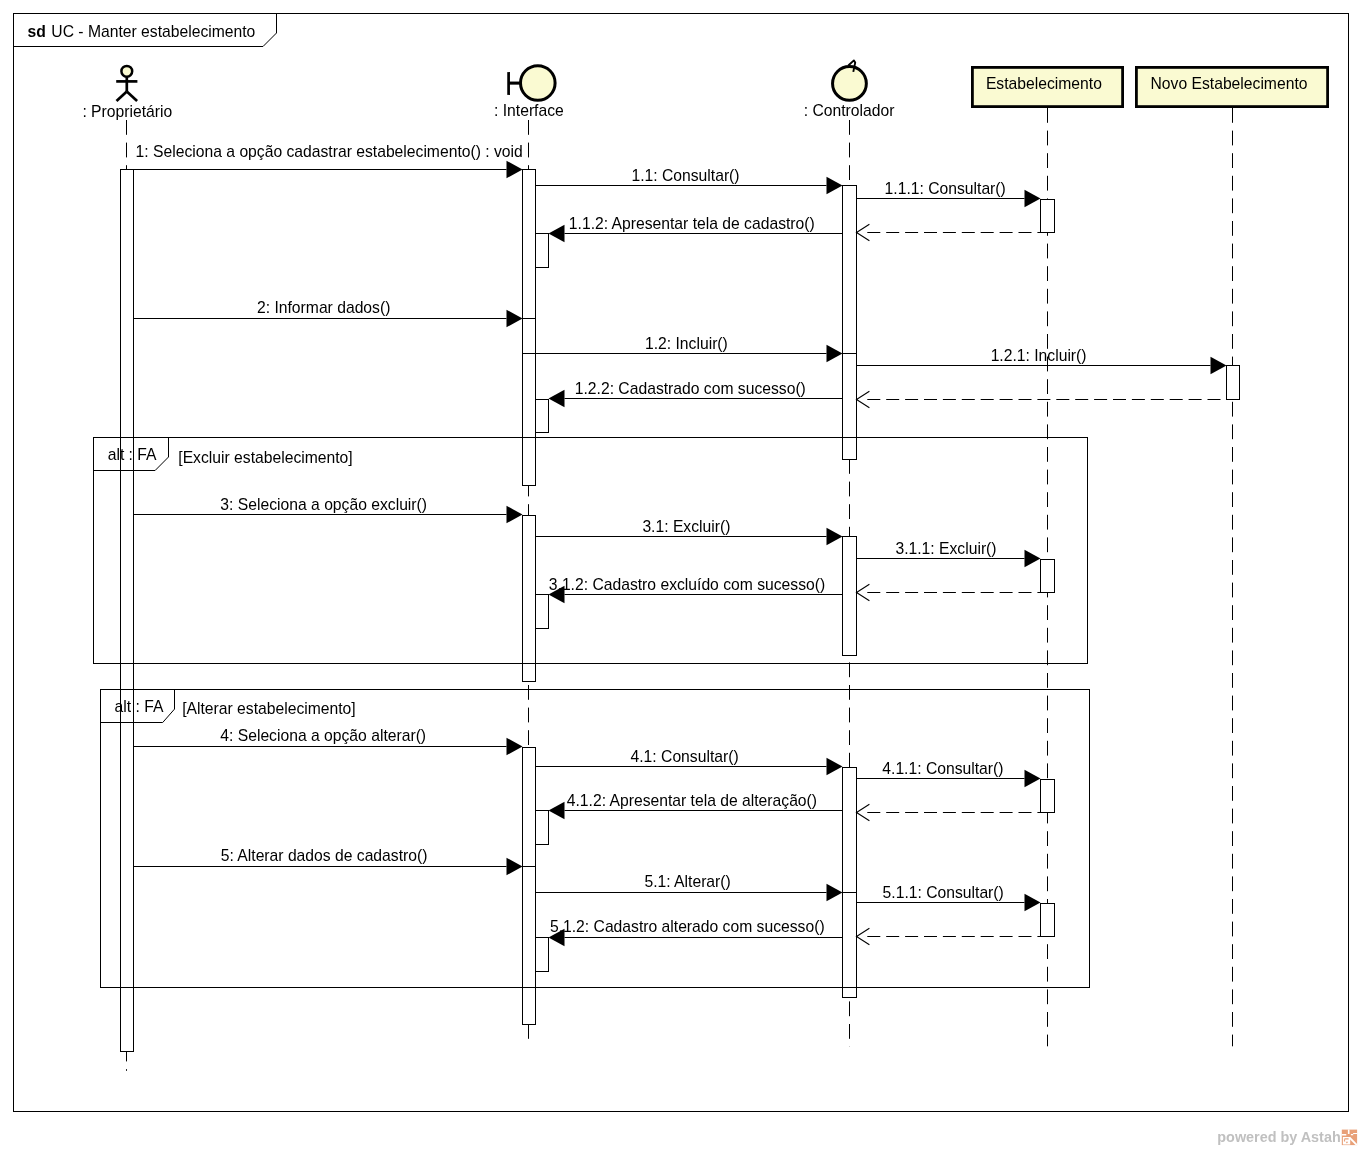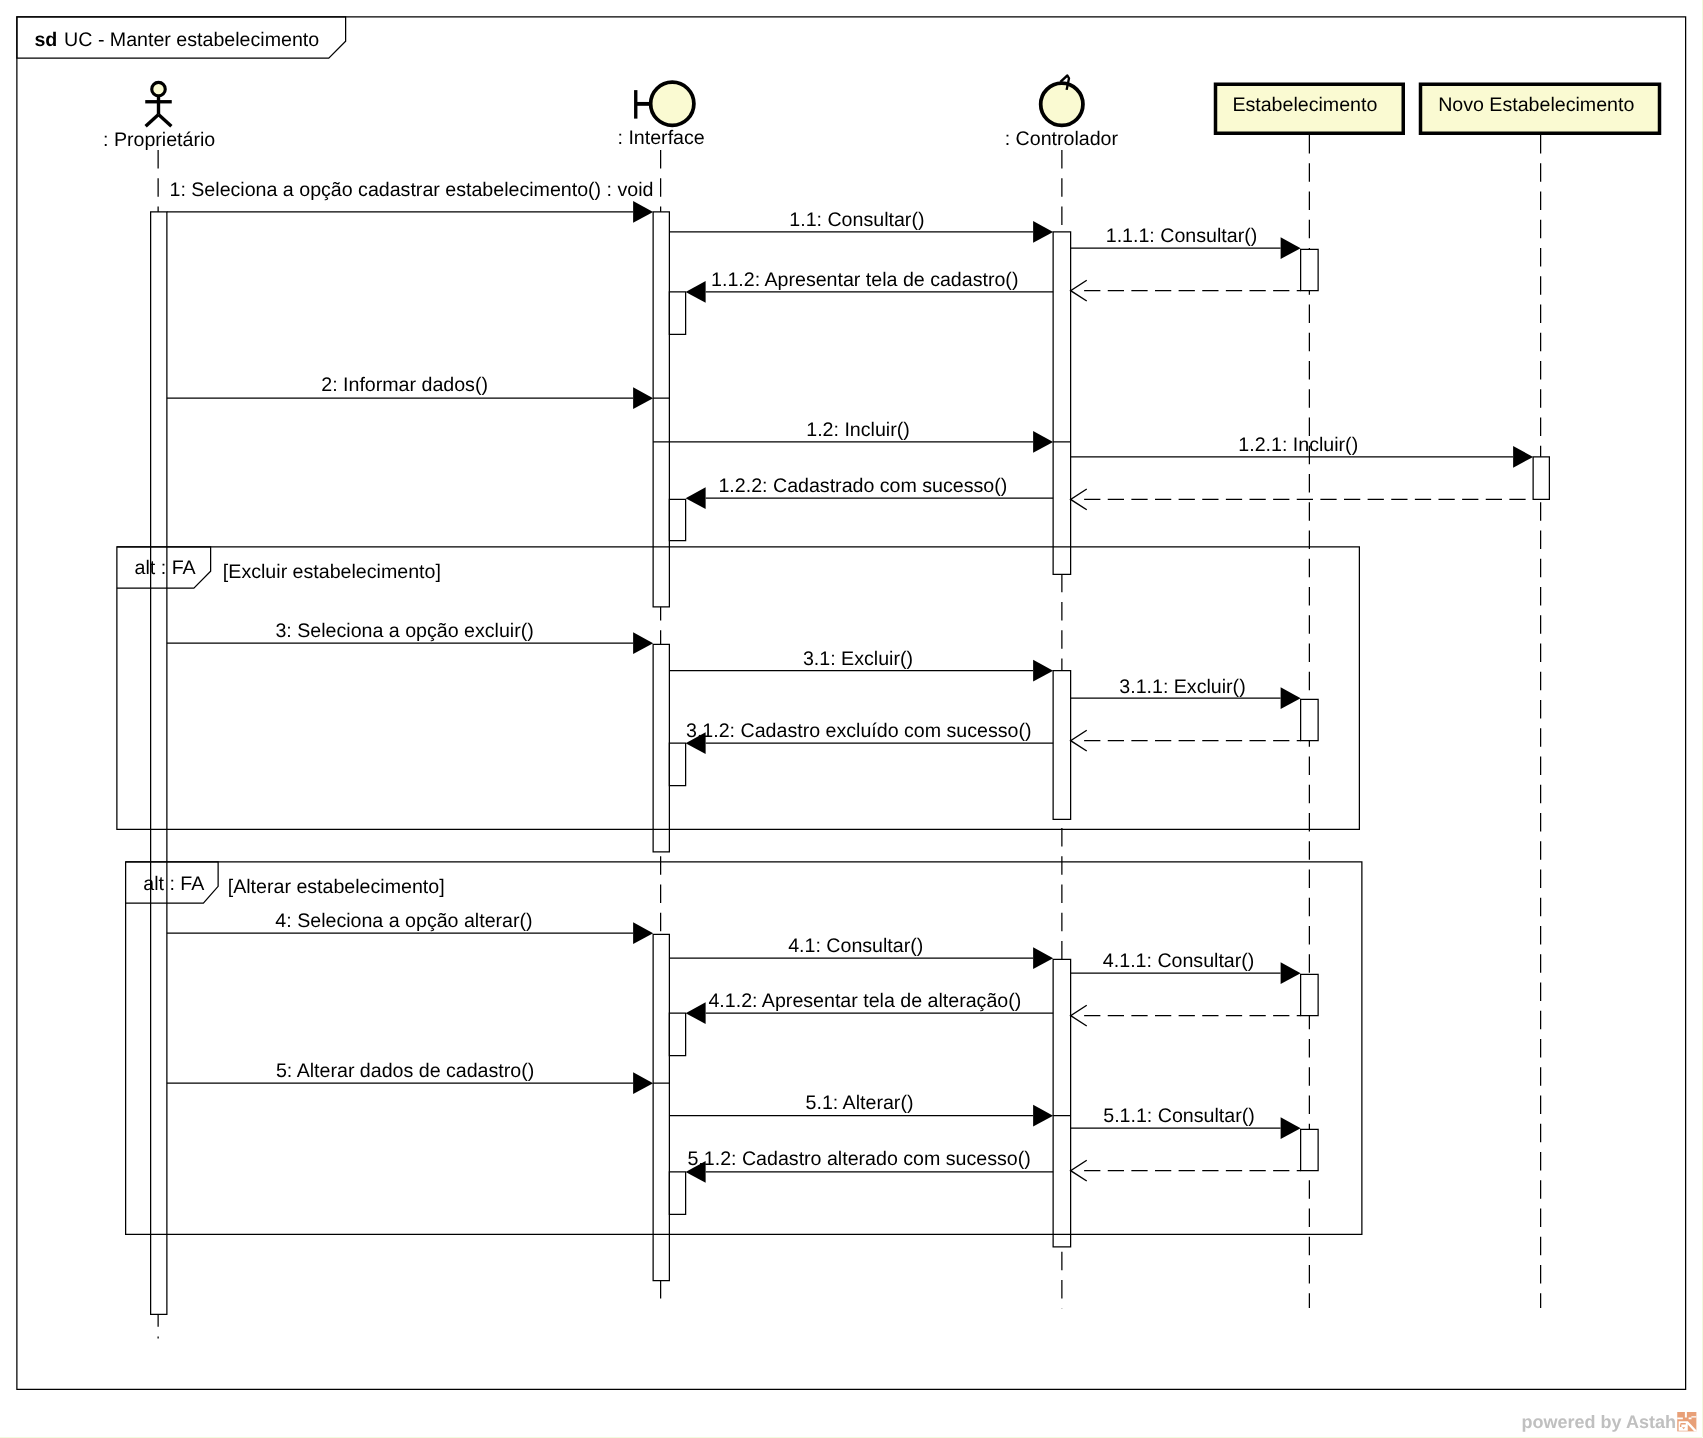--- a/index.html
+++ b/index.html
@@ -1,17 +1,17 @@
 <!DOCTYPE html>
 <html><head>
 <meta charset="utf-8">
 <title>UC - Manter estabelecimento</title>
 <style>
   html,body {margin:0;padding:0;background:#ffffff;}
-  #page {position:relative;width:1362px;height:1150px;overflow:hidden;background:#bef264;}
+  #page {position:relative;width:1362px;height:1150px;overflow:hidden;background:#1d4ed8;}
   svg {display:block;}
   text.t {font-family:"Liberation Sans", sans-serif; font-size:15.70px; fill:#000000;}
   text.bold {font-weight:bold;}
   text.t.foot {fill:#C0C0C0; font-size:14.4px;}
   text.mid {text-anchor:middle;}
 </style>
 </head>
 <body>
 
 <div id="page">

